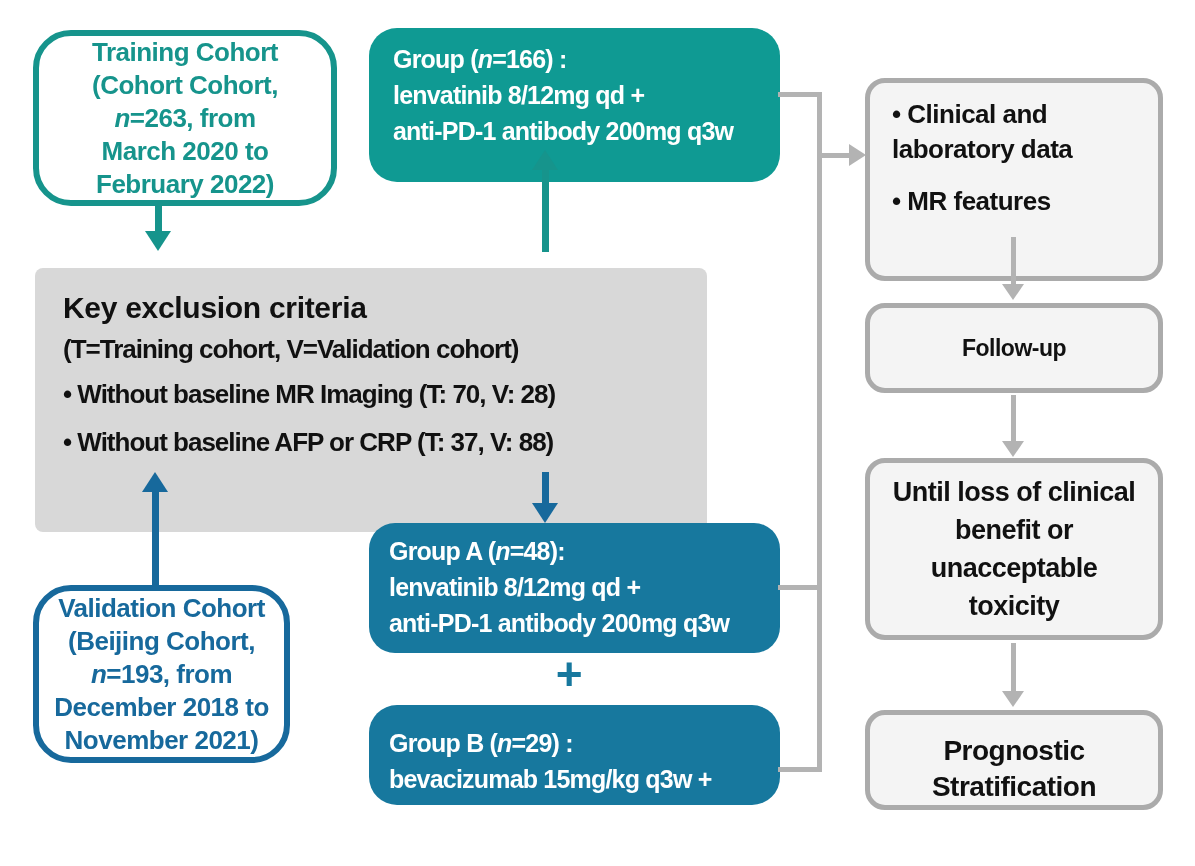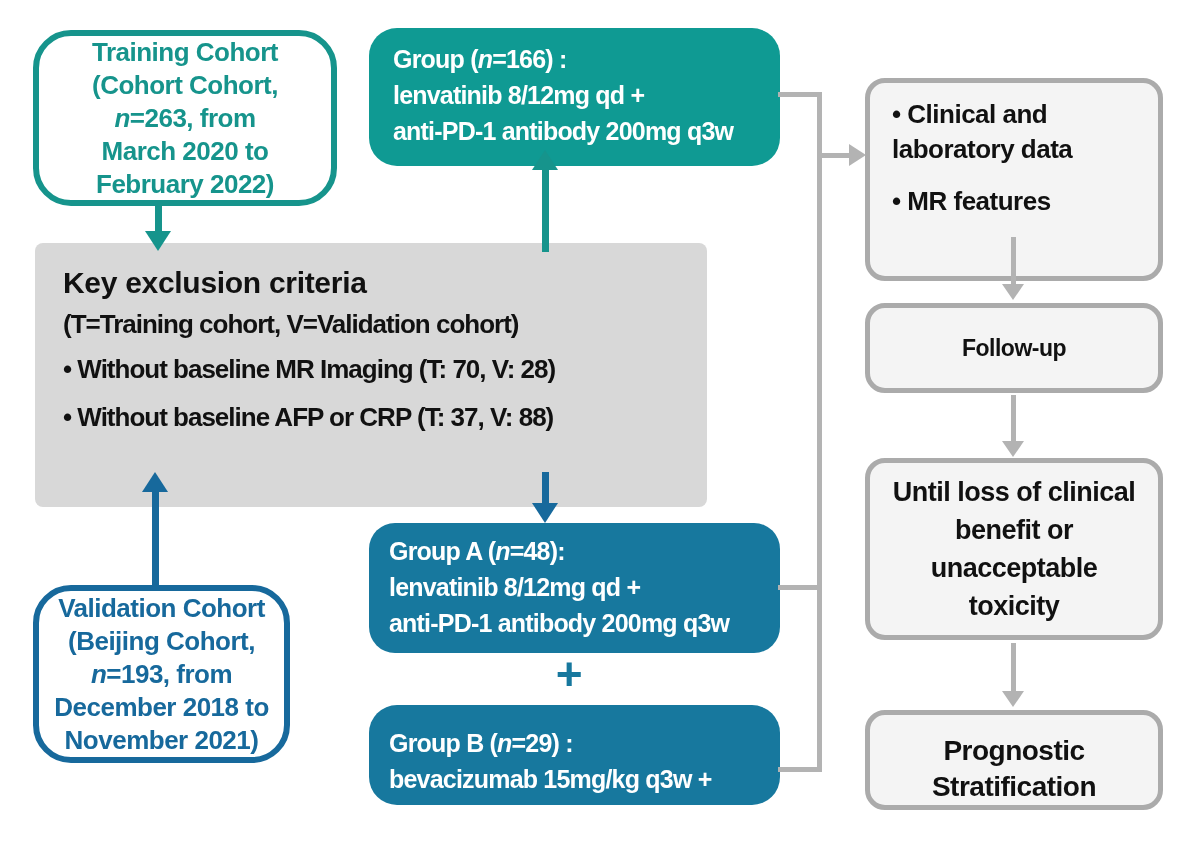--- a/index.html
+++ b/index.html
@@ -20,27 +20,27 @@
     font-size:26px; line-height:33px;
   }
   .cohort.training{left:33px; top:30px; width:304px; height:176px; border-color:var(--teal); color:var(--teal);}
   .cohort.validation{left:33px; top:585px; width:257px; height:178px; border-color:var(--blue); color:var(--blue);}
 
   
   .group{
     border-radius:28px; color:#fff; padding:13px 20px 0 20px;
     font-size:25px; line-height:36px; letter-spacing:-0.8px; white-space:nowrap;
   }
-  .group.all{left:369px; top:28px; width:411px; height:138px; background:var(--teal_fill);padding-left:24px;}
+  .group.all{left:369px; top:28px; width:411px; height:154px; background:var(--teal_fill);padding-left:24px;}
   .group.a{left:369px; top:523px; width:411px; height:130px; background:var(--blue_fill); padding-top:10px;border-radius:26px;}
   .group.b{left:369px; top:705px; width:411px; height:100px; background:var(--blue_fill); padding-top:20px;}
 
   
   .exclusion{
-    left:35px; top:243px; width:672px; height:264px; background:var(--gray_box);
+    left:35px; top:268px; width:672px; height:264px; background:var(--gray_box);
     border-radius:8px; padding:20px 26px 0 28px; color:#111;
   }
   .exclusion .title{font-size:30px; line-height:40px; letter-spacing:-0.3px;}
   .exclusion .subtitle{font-size:26px; line-height:42px; letter-spacing:-1px;}
   .exclusion .bullet{font-size:26px; line-height:48px; letter-spacing:-1px; white-space:nowrap;}
 
   
   .rbox{
     left:865px; width:298px; background:var(--light_box); border:5px solid var(--light_box_border);
     border-radius:20px; color:#111;

